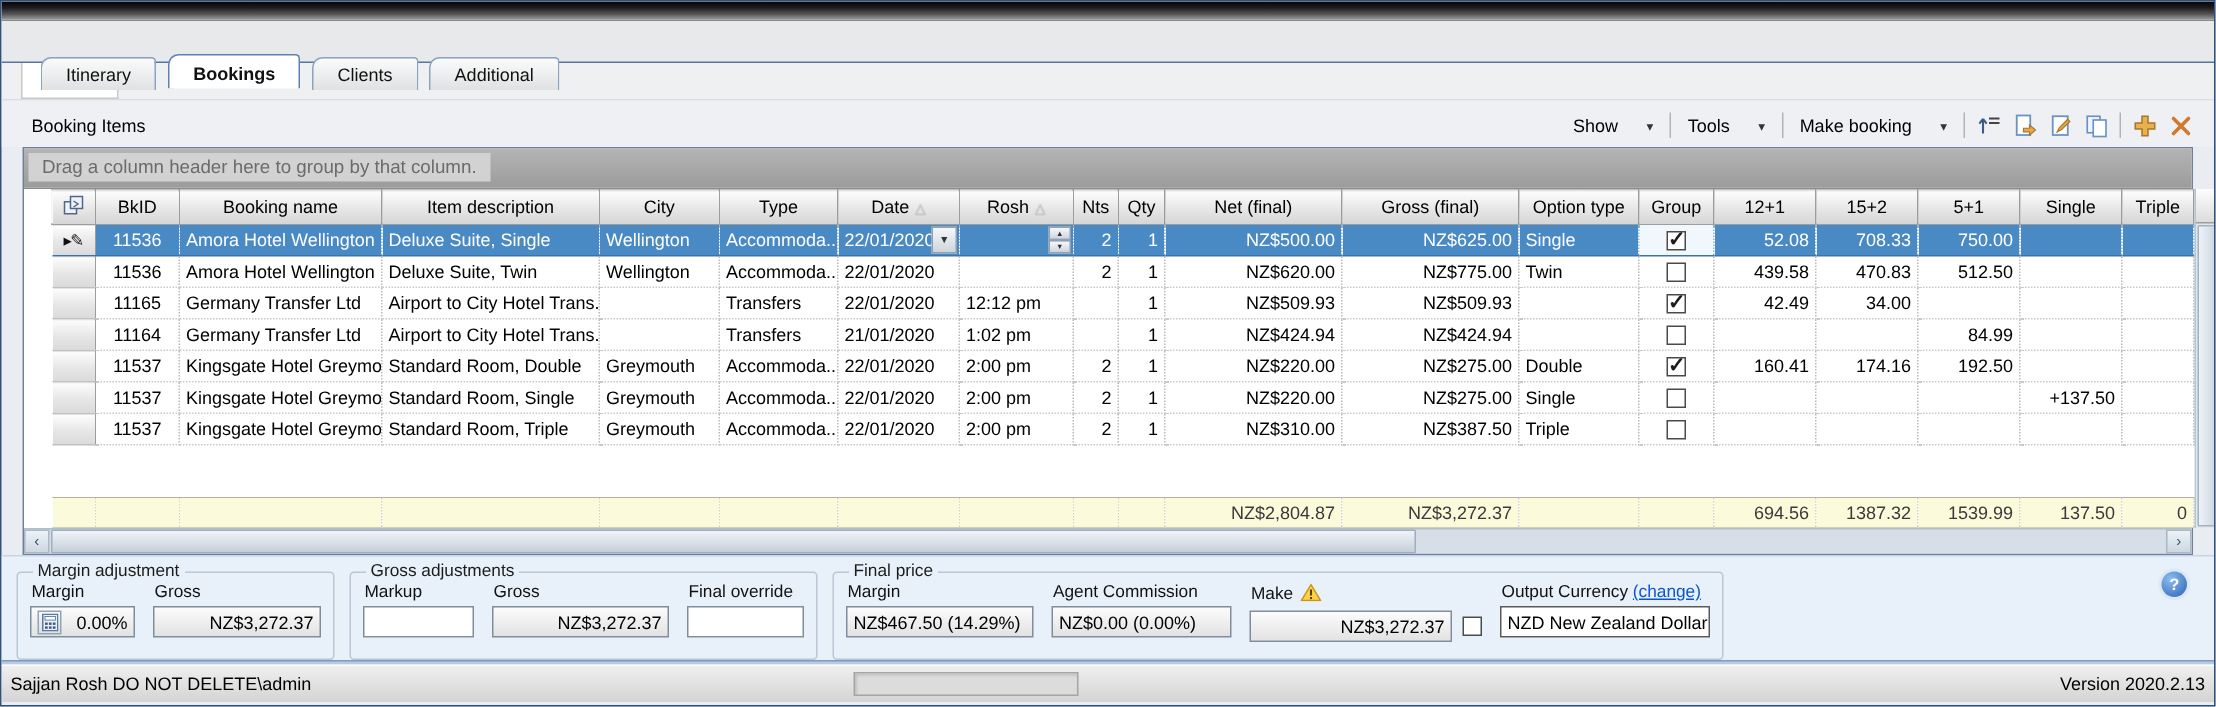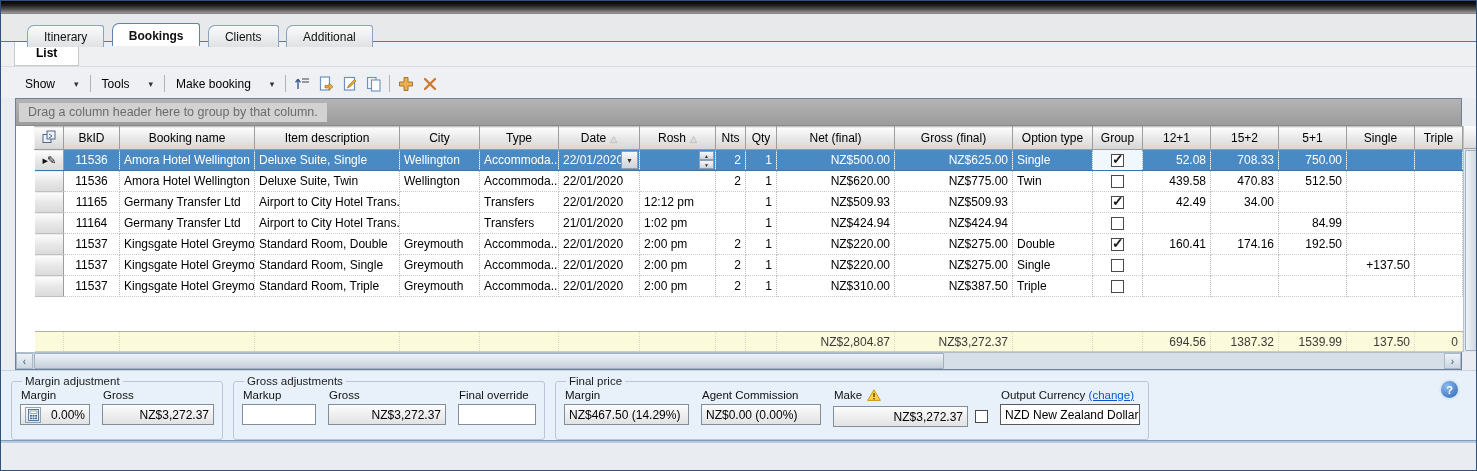--- a/index.html
+++ b/index.html
@@ -1,21 +1,21 @@
 <!DOCTYPE html>
 <html><head>
 <meta charset="utf-8">
 <style>
   * { box-sizing: border-box; margin: 0; padding: 0; }
   body { font-family: "Liberation Sans", sans-serif; background:#9aa7b8; }
   .window { width:1477px; height:471px; background:#e9edf2; border:1px solid #31517c; position:relative; overflow:hidden; }
   .top-strip { height:13px; background:linear-gradient(180deg,#050505 0%,#1d1d1d 35%,#555 70%,#9a9a9a 100%); border-bottom:1px solid #8a8a8a; }
 
   
-  .tabstrip { height:28px; background:#e7e9ea; padding:9px 0 0 26px; border-bottom:1px solid #56779f; position:relative; }
+  .tabstrip { height:28px; background:#e7e9ea; padding:22px 0 0 26px; border-bottom:1px solid #56779f; position:relative; }
   .tab { display:inline-block; position:relative; padding:4px 16px 3px; margin-right:3px; font-size:12px; color:#111;
          background:linear-gradient(#fbfbfb,#dfe1e3); border:1px solid #8aa3c1; border-bottom:none;
          border-radius:7px 3px 0 0; top:1px; cursor:default; }
   .tab.active { background:#fff; font-weight:bold; border-color:#5b82b0; top:0; padding-top:5px; z-index:2; }
 
   
   .subtabstrip { height:25px; background:#eef0f2; border-bottom:1px solid #dadde0; }
   .subtab { display:inline-block; margin-left:13px; padding:4px 21px 5px; background:#fff; font-weight:bold; font-size:12px;
             border:1px solid #c9c9c9; border-top:none; }
 
@@ -109,20 +109,21 @@
     <div class="tab active"><span>Bookings</span></div>
     <div class="tab"><span>Clients</span></div>
     <div class="tab"><span>Additional</span></div>
   </div>
 
   <div class="subtabstrip">
     <div class="subtab">List</div>
   </div>
 
   <div class="section-row">
+    <span class="section-title">Booking Items</span>
     <div class="toolbar">
       <div class="dd">
           <span>Show</span>
           <span class="caret">▾</span>
         </div>
       <div class="sep"></div>
       <div class="dd">
           <span>Tools</span>
           <span class="caret">▾</span>
         </div>
@@ -501,13 +502,18 @@
             <span class="fval">NZD New Zealand Dollar</span>
           </div>
         </div>
       </div>
     </fieldset>
 
     <span class="help">?</span>
   </div>
 
   <div class="status-edge"></div>
+  <div class="statusbar">
+    <span>Sajjan Rosh DO NOT DELETE\admin</span>
+    <div class="status-box"></div>
+    <span class="version">Version 2020.2.13</span>
+  </div>
 </div>
 
 </body></html>

